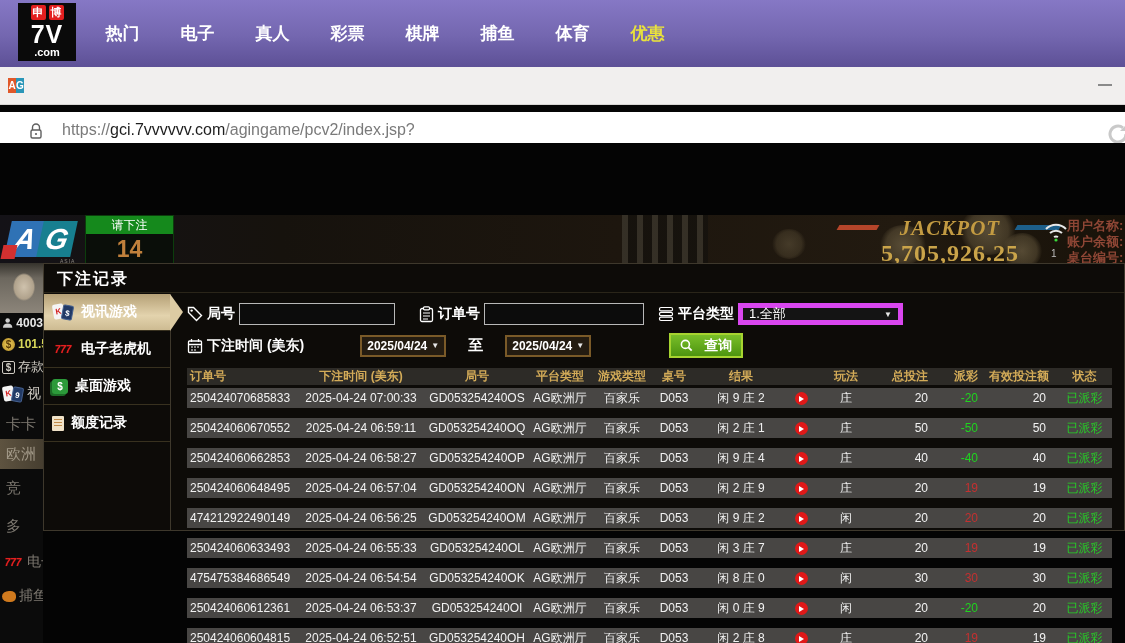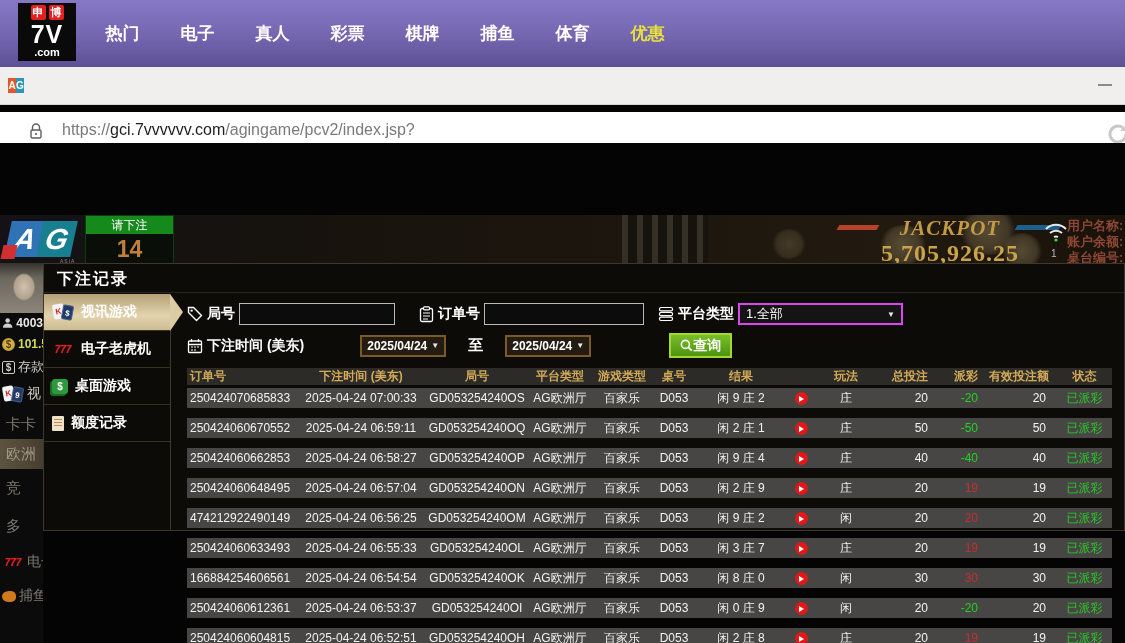--- a/index.html
+++ b/index.html
@@ -129,29 +129,29 @@
   .side-item.selected::after { content:""; position:absolute; right:-13px; top:0; z-index:6;
                border-top:18px solid transparent; border-bottom:19px solid transparent; border-left:13px solid #dccb a3; border-left:13px solid #dccba3; }
 
   .content { position:absolute; left:128px; top:30px; right:0; bottom:0; }
   .form-row { position:absolute; display:flex; align-items:center; }
   .row1 { left:15px; top:9px; }
   .row2 { left:15px; top:39px; }
   .f-label { color:#fff; font-size:14px; font-weight:bold; margin:0 4px 0 4px; white-space:nowrap; }
   .f-input { width:156px; height:22px; background:#0c0c0c; border:1px solid #b8b8b8; color:#fff;
              font-size:12px; padding:0 4px; }
-  .f-select { width:165px; height:22px; background:#141414; border:2px solid #d946ef; color:#fff;
+  .f-select { width:165px; height:22px; background:#141414; border:5px solid #d946ef; color:#fff;
               font-size:13px; display:flex; align-items:center; padding:0 6px; cursor:pointer; }
   .f-select .sel-val { flex:1; }
   .caret { font-size:8px; color:#e8e8e8; }
   .date-box { width:86px; height:22px; background:#241c11; border:2px solid #7a5a28; color:#fff;
               font-size:12px; font-weight:bold; display:flex; align-items:center; justify-content:center;
               gap:4px; cursor:pointer; }
   .to-label { color:#fff; font-size:15px; font-weight:bold; margin:0 22px; }
-  .search-btn { height:25px; padding:0 9px; margin-left:78px; display:flex; align-items:center; gap:0;
+  .search-btn { height:25px; padding:0 9px; margin-left:78px; display:flex; align-items:center; gap:11px;
                 background:linear-gradient(180deg,#79bf29,#4d9410); border:2px solid #a6d430;
                 color:#fff; font-size:14px; font-weight:bold; cursor:pointer; }
 
   
   .btable { position:absolute; left:15px; top:74px; width:925px; }
   .trow { display:grid; grid-template-columns:108px 132px 100px 66px 58px 46px 88px 32px 58px 64px 50px 68px 55px;
           height:20px; align-items:center; background:#484644; margin-bottom:10px; color:#f2f2f2; font-size:12px; }
   .trow > span { text-align:center; white-space:nowrap; overflow:hidden; }
   .trow > span:nth-child(1) { text-align:left; padding-left:3px; }
   .trow > span:nth-child(10), .trow > span:nth-child(11), .trow > span:nth-child(12)
@@ -503,21 +503,21 @@
                 <i></i>
               </span></span>
             <span>庄</span>
             <span>20</span>
             <span class="pos">19</span>
             <span>19</span>
             <span class="st">已派彩</span>
           </div>
 
           <div class="trow">
-            <span>166884254606561</span>
+            <span>475475384686549</span>
             <span>2025-04-24 06:54:54</span>
             <span>GD053254240OK</span>
             <span>AG欧洲厅</span>
             <span>百家乐</span>
             <span>D053</span>
             <span>闲 8 庄 0</span>
             <span><span class="play-btn">
                 <i></i>
               </span></span>
             <span>闲</span>

